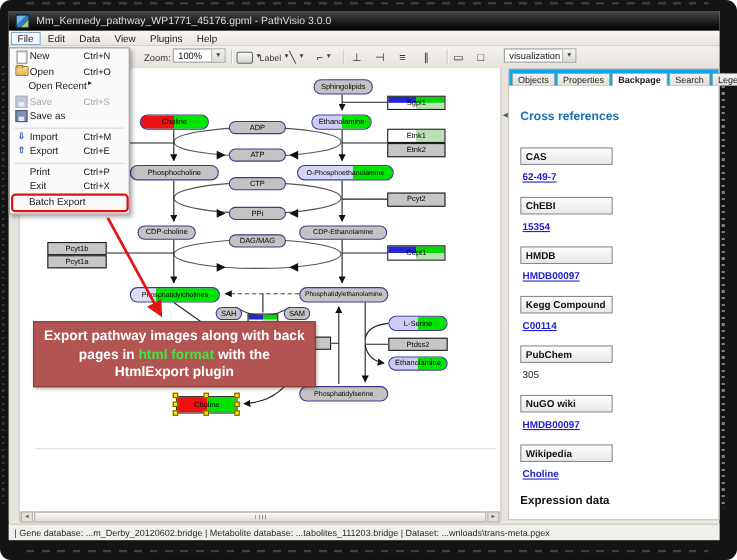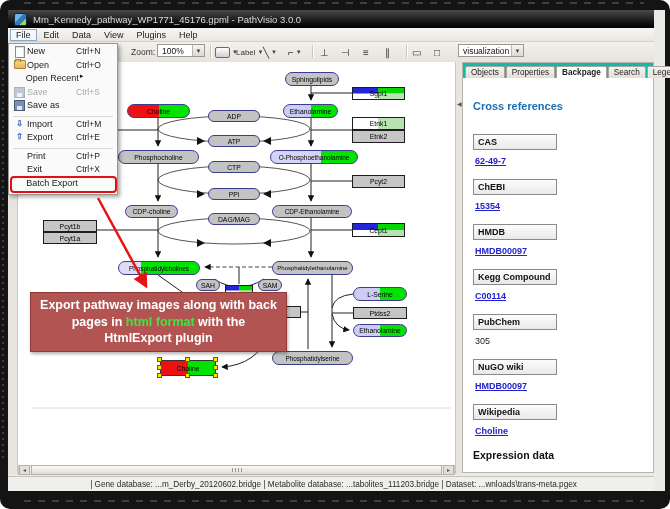--- a/index.html
+++ b/index.html
@@ -2,21 +2,21 @@
 <html><head>
 <meta charset="utf-8">
 <style>
   html,body{margin:0;padding:0;background:#fff;font-family:"Liberation Sans",sans-serif;}
   .frame{position:relative;width:670px;height:509px;background:#141414;border-radius:10px;overflow:hidden;}
   .edge-dash-top{position:absolute;left:24px;top:2px;width:620px;height:2px;background:repeating-linear-gradient(90deg,#4a4a4a 0 7px,transparent 7px 14px);opacity:.8;}
   .edge-dash-bottom{position:absolute;left:24px;top:500px;width:620px;height:2px;background:repeating-linear-gradient(90deg,#4a4a4a 0 7px,transparent 7px 14px);opacity:.8;}
   .edge-dash-right{position:absolute;left:656px;top:66px;width:3px;height:396px;background:repeating-linear-gradient(180deg,#cfcfcf 0 2px,transparent 2px 6px);opacity:.55;}
   .edge-dash-left{position:absolute;left:2px;top:60px;width:2px;height:400px;background:repeating-linear-gradient(180deg,#9a9a9a 0 2px,transparent 2px 6px);opacity:.3;}
 
-  .win{position:absolute;left:8px;top:10px;width:646px;height:481px;background:#eceae6;padding-left:11px;}
+  .win{position:absolute;left:8px;top:10px;width:646px;height:481px;background:#eceae6;}
   .titlebar{position:absolute;left:0;top:0;width:646px;height:18px;background:linear-gradient(#4a4a4a,#191919 60%,#000);display:flex;align-items:center;padding-left:6px;box-sizing:border-box;}
   .app-icon{width:11px;height:11px;border-radius:2px;background:linear-gradient(135deg,#6db3e8 0 40%,#2f7ac1 40% 70%,#9fd36a 70%);border:1px solid #0c2b45;margin-right:6px;}
   .title-text{color:#dcdcdc;font-size:9.5px;white-space:nowrap;}
 
   .menubar{position:absolute;left:0;top:18px;width:646px;height:14px;background:linear-gradient(#f8f6f3,#e9e6e0);border-bottom:1px solid #d4d1c9;display:flex;align-items:center;box-sizing:border-box;padding-left:2px;}
   .menu-item{font-size:9px;color:#1a1a1a;padding:1px 6px;margin-right:1px;}
   .menu-item.open{background:#f4f8fd;border:1px solid #8aa8c8;padding:0 5px;}
 
   .toolbar{position:absolute;left:0;top:32px;width:646px;height:20px;background:linear-gradient(#f3f1ed,#e6e3dc);border-bottom:1px solid #cfccc4;}
   .tb{position:absolute;top:2px;height:15px;display:flex;align-items:center;font-size:8.5px;color:#333;}
@@ -67,33 +67,33 @@
 
   .hscroll{position:absolute;left:10px;top:455px;width:437px;height:10px;background:#efede9;border:1px solid #c9c6c0;box-sizing:border-box;display:flex;align-items:center;}
   .hs-btn{width:9px;height:8px;background:#e3e0da;border:1px solid #b5b2ab;font-size:5px;color:#555;display:flex;align-items:center;justify-content:center;}
   .hs-thumb{flex:1;height:8px;margin:0 1px;background:linear-gradient(#fbfaf8,#dedbd4);border:1px solid #b5b2ab;display:flex;align-items:center;justify-content:center;}
   .hs-grip{width:10px;height:4px;background:repeating-linear-gradient(90deg,#9a978f 0 1px,transparent 1px 3px);}
 
   .divider{position:absolute;left:447px;top:52px;width:7px;height:412px;background:#e7e4df;border-left:1px solid #cac7c0;box-sizing:border-box;}
   .divider .grip{position:absolute;left:1px;top:38px;font-size:6px;color:#555;}
 
   .panel{position:absolute;left:454px;top:52px;width:192px;height:411px;background:#fff;border:1px solid #b8b5ae;box-sizing:border-box;}
-  .tabs{position:absolute;left:0;top:0;width:100%;height:15px;background:#14b8a6;display:flex;align-items:flex-end;padding-left:2px;box-sizing:border-box;}
+  .tabs{position:absolute;left:0;top:0;width:100%;height:15px;background:#0ea5e9;display:flex;align-items:flex-end;padding-left:2px;box-sizing:border-box;}
   .tab{font-size:8.2px;color:#222;background:linear-gradient(#f4f2ee,#e2dfd8);border:1px solid #a8a59e;border-bottom:none;padding:1px 5px;margin-right:1px;border-radius:2px 2px 0 0;}
   .tab.active{background:#fff;font-weight:bold;position:relative;top:1px;padding-bottom:2px;}
   .panel-body{position:absolute;left:0;top:15px;right:0;bottom:0;background:#fff;padding:22px 0 0 10px;box-sizing:border-box;overflow:hidden;}
   .xref-head{color:#1b6fb5;font-weight:bold;font-size:11px;margin-bottom:22px;}
   .xsec{margin-bottom:13px;}
   .xsec .xhead{width:84px;border:1px solid #8a8a8a;background:linear-gradient(#fcfcfc,#e9e9e9);font-size:9px;font-weight:bold;color:#111;padding:2px 4px;box-sizing:border-box;}
   .xsec .xval{margin:6px 12px 0 2px;font-size:9px;font-weight:bold;}
   .xval.link{color:#2222cc;text-decoration:underline;}
   .xval.plain{color:#222;font-weight:normal;}
   .exp-head{font-weight:bold;font-size:10.5px;color:#111;margin-top:4px;}
 
-  .statusbar{position:absolute;left:0;top:466px;width:646px;height:15px;background:#f1efec;border-top:1px solid #c6c3bc;display:flex;align-items:center;padding-left:5px;box-sizing:border-box;justify-content:center;}
+  .statusbar{position:absolute;left:0;top:466px;width:646px;height:15px;background:#f1efec;border-top:1px solid #c6c3bc;display:flex;align-items:center;padding-left:5px;box-sizing:border-box;}
   .status-text{font-size:8.2px;color:#2a2a2a;white-space:nowrap;}
 
   .red-overlay{position:absolute;left:0;top:0;z-index:60;pointer-events:none;}
 </style>
 </head>
 <body>
 
 <div class="frame">
   <div class="edge-dash-top"></div>
   <div class="edge-dash-bottom"></div>

